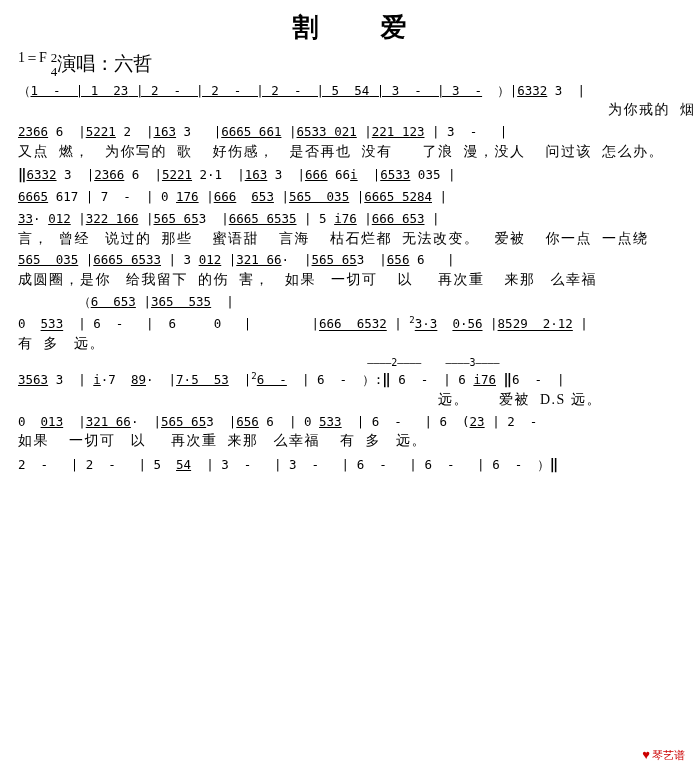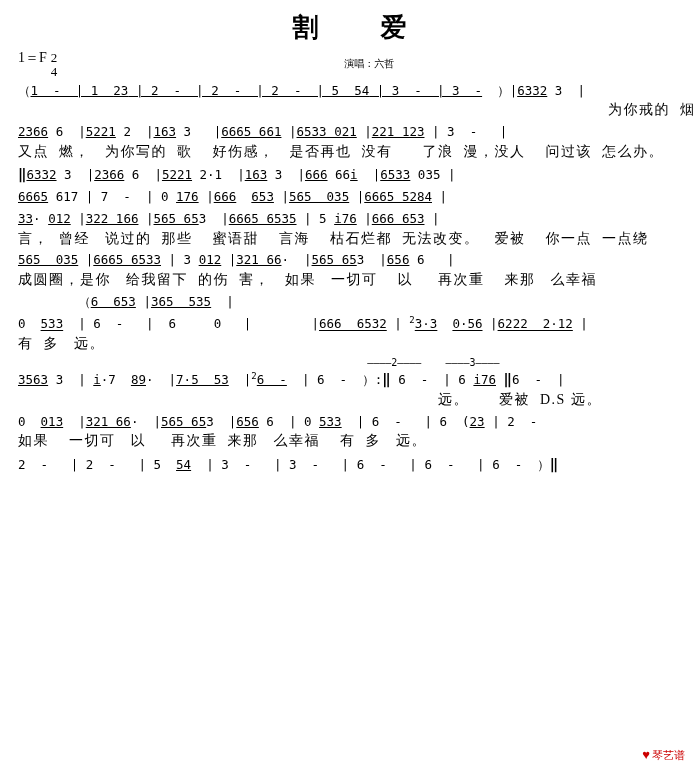--- a/index.html
+++ b/index.html
@@ -41,24 +41,24 @@
     }
     .time-sig {
       display: inline-flex;
       flex-direction: column;
       align-items: center;
       font-size: 13px;
       line-height: 1.1;
       vertical-align: middle;
     }
     .performer {
-      font-size: 10px;
-      text-align: center;
+      font-size: 19px;
+      text-align: left;
       flex: 1;
-      margin-top: 8px;
+      margin-top: 2px;
     }
     .credits {
       font-size: 12px;
       text-align: right;
       line-height: 1.6;
     }
     .score-body {
       font-size: 13px;
       line-height: 1.2;
     }
@@ -145,21 +145,21 @@
     <div class="pair">
       <div class="music-row"><u>565  035</u> |<u>6665 6533</u> | 3 <u>012</u> |<u>321 66</u>·  |<u>565 65</u>3  |<u>656</u> 6   |</div>
       <div class="lyric-row">成圆圈，是你   给我留下  的伤  害，   如果   一切可    以     再次重    来那   么幸福</div>
     </div>
 
     <div class="pair">
       <div class="music-row">        （<u>6  653</u> |<u>365  535</u>  |</div>
     </div>
 
     <div class="pair">
-      <div class="music-row">0  <u>533</u>  | 6  -   |  6     0   |        |<u>666  6532</u> | <sup>2</sup><u>3·3</u>  <u>0·56</u> |<u>6222  2·12</u> |</div>
+      <div class="music-row">0  <u>533</u>  | 6  -   |  6     0   |        |<u>666  6532</u> | <sup>2</sup><u>3·3</u>  <u>0·56</u> |<u>8529  2·12</u> |</div>
       <div class="lyric-row">有  多   远。</div>
     </div>
 
     <div class="pair">
       <div style="font-size:10px; font-family:monospace; white-space:pre; padding-left:0px;">                                                          ————2————    ————3————</div>
       <div class="music-row"><u>3563</u> 3  | <u>i</u>·7  <u>89</u>·  |<u>7·5  53</u>  |<sup>2</sup><u>6  -</u>  | 6  -  ）:<span class="repeat-sign">‖</span> 6  -  | 6 <u>i76</u> <span class="repeat-sign">‖</span>6  -  |</div>
       <div class="lyric-row">                                                                                    远。      爱被  D.S 远。</div>
     </div>
 
     <div class="pair">

